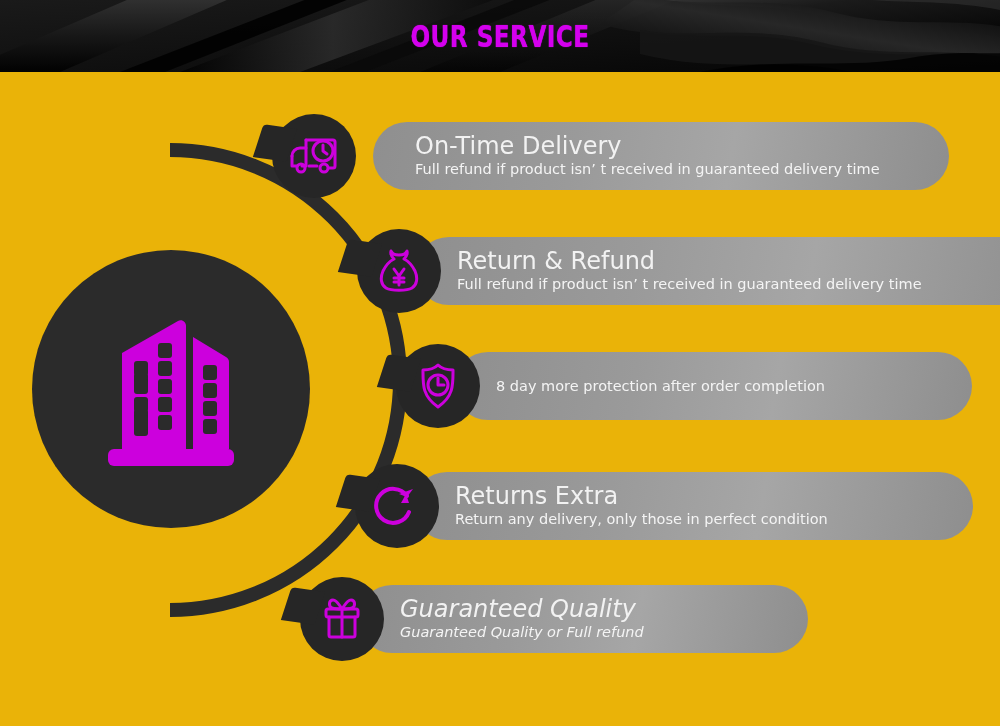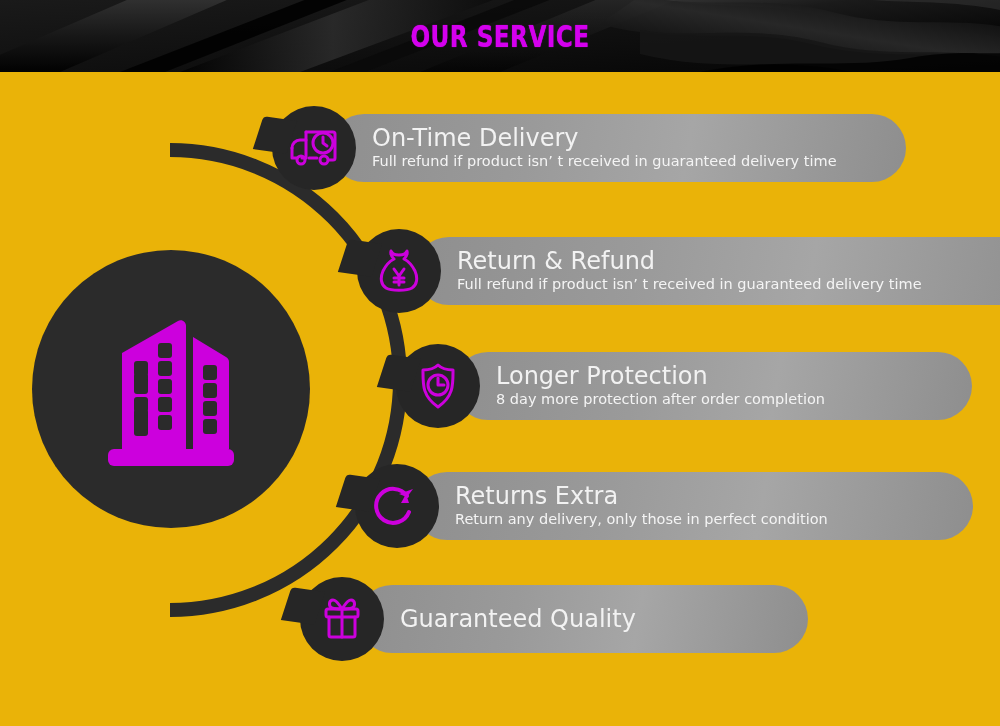--- a/index.html
+++ b/index.html
@@ -129,33 +129,33 @@
     color: #f4f4f4;
     font-size: 14.5px;
     line-height: 19px;
     font-weight: 400;
     white-space: nowrap;
     margin-top: 1px;
     font-family: "DejaVu Sans", sans-serif;
   }
 
   
-  #row-0 { left: 272px; top: 100px; }
+  #row-0 { left: 272px; top: 108px; gap: 43px; }
   #row-0 .pill { width: 576px; }
 
   #row-1 { left: 357px; top: 223px; }
   #row-1 .pill { width: 638px; }
 
   #row-2 { left: 396px; top: 338px; }
   #row-2 .pill { width: 518px; }
 
   #row-3 { left: 355px; top: 458px; align-items: center; }
   #row-3 .pill { width: 560px; }
 
-  #row-4 { left: 300px; top: 571px; }
+  #row-4 { left: 300px; top: 571px; font-style: italic; }
   #row-4 .pill { width: 450px; }
 </style>
 </head>
 <body>
 
 <div id="page">
 
   <div id="banner">
     <svg width="1000" height="72" viewBox="0 0 1000 72">
       <defs>
@@ -289,21 +289,20 @@
     <div class="bubble">
       <svg width="46" height="50" viewBox="0 0 46 50">
         <g fill="none" stroke="#cc00dd" stroke-width="3" stroke-linecap="round" stroke-linejoin="round">
           <path d="M23 4 c-4 4 -9 5 -15 5 c0 14 -1 26 15 37 c16 -11 15 -23 15 -37 c-6 0 -11 -1 -15 -5 z"></path>
           <circle cx="23" cy="24" r="10"></circle>
           <path d="M23 17 v7 h6"></path>
         </g>
       </svg>
     </div>
     <div class="pill">
-      <div class="title">Longer Protection</div>
       <div class="sub">8 day more protection after order completion</div>
     </div>
   </div>
 
   <div class="row" id="row-3">
     <div class="bubble">
       <svg width="48" height="48" viewBox="0 0 48 48">
         <g fill="none" stroke="#cc00dd" stroke-width="4" stroke-linecap="round" stroke-linejoin="round">
           <path d="M34 14 A17 17 0 1 0 36 30"></path>
           <path d="M40 7 L34 15 L26 12 Z" fill="#cc00dd" stroke="none"></path>
@@ -324,16 +323,17 @@
           <path d="M24 14 c-3 -4 -5 -9 -9 -9 c-4 0 -5 6 -1 8 c3 1 7 1 10 1 z"></path>
           <path d="M24 14 c3 -4 5 -9 9 -9 c4 0 5 6 1 8 c-3 1 -7 1 -10 1 z"></path>
           <rect x="8" y="14" width="32" height="8" rx="2"></rect>
           <path d="M11 22 v18 a2 2 0 0 0 2 2 h22 a2 2 0 0 0 2 -2 v-18"></path>
           <path d="M24 14 v28"></path>
         </g>
       </svg>
     </div>
     <div class="pill">
       <div class="title">Guaranteed Quality</div>
+      <div class="sub">Guaranteed Quality or Full refund</div>
     </div>
   </div>
 
 </div>
 
 </body></html>

